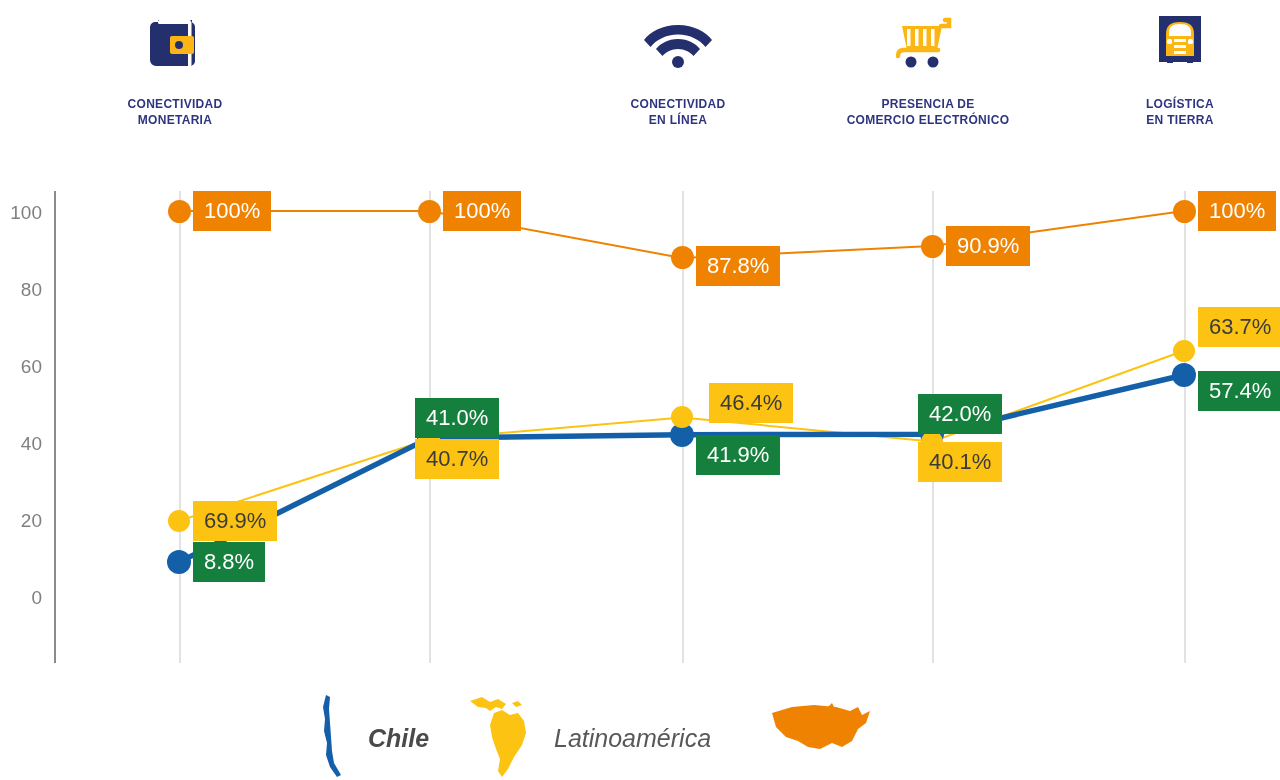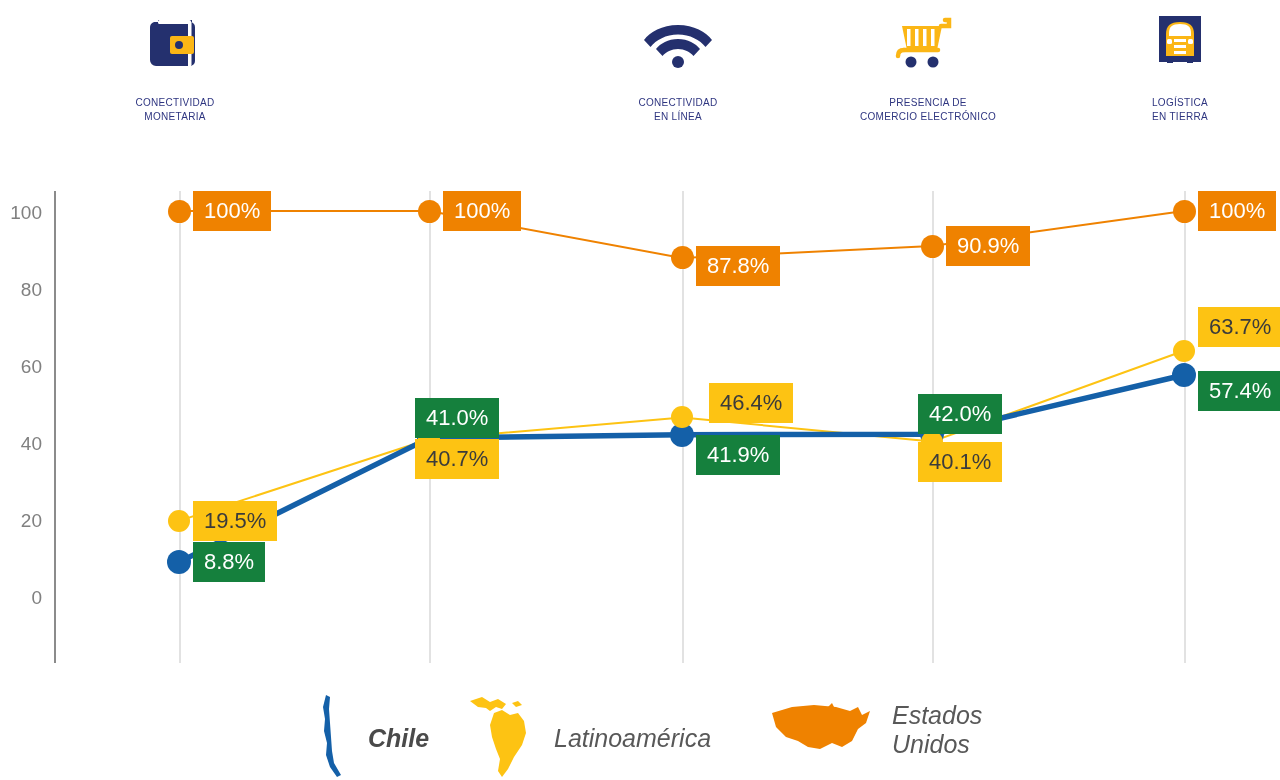--- a/index.html
+++ b/index.html
@@ -8,22 +8,22 @@
     font-family:"Liberation Sans", sans-serif;
     overflow:hidden;position:relative;
   }
   #root{position:absolute;inset:0;}
 
   
   .cat-header{position:absolute;top:0;left:0;width:1280px;height:160px;}
   .cat{position:absolute;top:8px;width:230px;text-align:center;}
   .cat-icon{height:70px;display:flex;align-items:center;justify-content:center;}
   .cat-label{
-    margin-top:18px;color:#2e3580;font-size:10px;letter-spacing:.3px;
-    line-height:1.35;font-weight:400;white-space:pre-line;
+    margin-top:18px;color:#2e3580;font-size:12px;letter-spacing:.3px;
+    line-height:1.35;font-weight:700;white-space:pre-line;
   }
 
   
   .plot{position:absolute;left:4px;top:160px;width:1280px;height:520px;}
   .axis-line{position:absolute;left:50px;top:31px;width:1.6px;height:472px;background:#8b8b8b;}
   .gridline{position:absolute;top:31px;width:1.6px;height:472px;background:#e2e2e2;}
   .ytick{
     position:absolute;right:0;width:44px;text-align:right;
     color:#808080;font-size:19px;line-height:1;
   }
@@ -163,21 +163,21 @@
         <div class="dot" style="left: 666.5px; top: 86.47px; width: 23px; height: 23px; background: rgb(239, 130, 0);"></div>
         <div class="dot" style="left: 916.5px; top: 74.535px; width: 23px; height: 23px; background: rgb(239, 130, 0);"></div>
         <div class="dot" style="left: 1168.5px; top: 39.5px; width: 23px; height: 23px; background: rgb(239, 130, 0);"></div>
       </div>
     <div id="vlabels">
         <div class="vlabel blue" style="top: 382.12px; left: 189px;">8.8%</div>
         <div class="vlabel blue" style="top: 238.15px; left: 411px;">41.0%</div>
         <div class="vlabel blue" style="top: 274.685px; left: 692px;">41.9%</div>
         <div class="vlabel blue" style="top: 234.3px; left: 914px;">42.0%</div>
         <div class="vlabel blue" style="top: 211.01px; left: 1194px;">57.4%</div>
-        <div class="vlabel yellow" style="top: 340.925px; left: 189px;">19.5%</div>
+        <div class="vlabel yellow" style="top: 340.925px; left: 189px;">69.9%</div>
         <div class="vlabel yellow" style="top: 279.305px; left: 411px;">40.7%</div>
         <div class="vlabel yellow" style="top: 223.36px; left: 692px; margin-left: 13px;">46.4%</div>
         <div class="vlabel yellow" style="top: 281.615px; left: 914px;">40.1%</div>
         <div class="vlabel yellow" style="top: 146.755px; left: 1194px;">63.7%</div>
         <div class="vlabel orange" style="top: 31px; left: 189px;">100%</div>
         <div class="vlabel orange" style="top: 31px; left: 439px;">100%</div>
         <div class="vlabel orange" style="top: 85.97px; left: 692px;">87.8%</div>
         <div class="vlabel orange" style="top: 66.035px; left: 942px;">90.9%</div>
         <div class="vlabel orange" style="top: 31px; left: 1194px;">100%</div>
       </div>
@@ -205,16 +205,15 @@
       <span class="lg-txt">Latinoamérica</span>
     </div>
 
     <div class="lg-item" style="left:766px;top:12px;">
       <span>
         <svg width="110" height="62" viewBox="0 0 110 62">
           <path d="M6 16 L26 10 L48 8 L70 10 L84 14 L92 10 L96 18 L104 14 L100 26 L92 32 L86 44 L76 50 L66 46 L54 52 L42 50 L32 44 L20 40 L10 30 Z" fill="#ef8200"></path>
           <path d="M60 12 L66 6 L70 14 Z" fill="#ef8200"></path>
         </svg>
       </span>
-      <span class="lg-txt">Estados Unidos</span>
     </div>
   </div>
 </div>
 
 </body></html>

